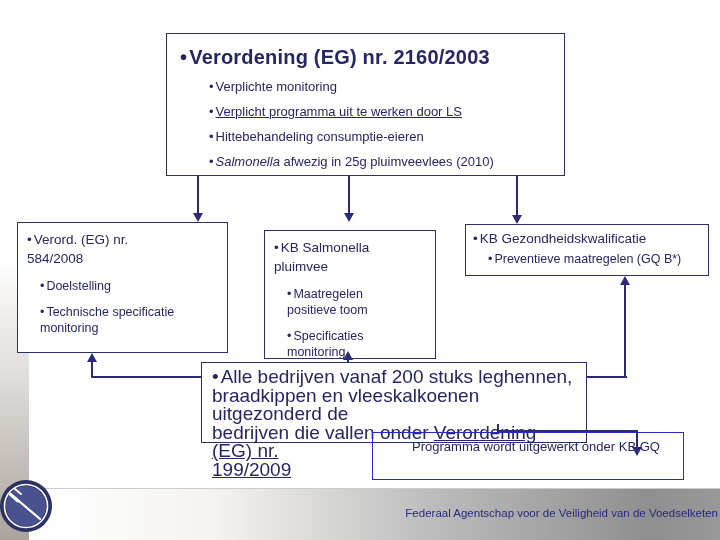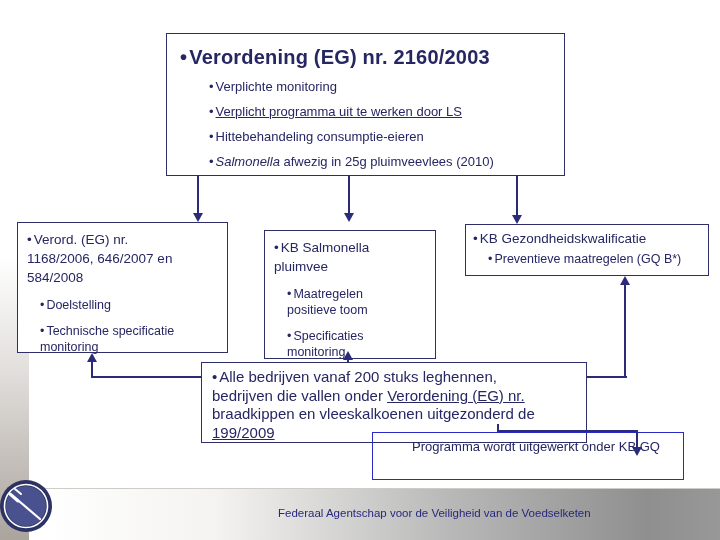--- a/index.html
+++ b/index.html
@@ -35,25 +35,25 @@
   
   .tb-title{font-size:20px; line-height:26px; margin:10px 0 0 13px; letter-spacing:.2px;font-weight:bold;}
   .tb-list{margin:9px 0 0 42px;}
   .tb-item{font-size:13px; line-height:16px; margin-bottom:9px;}
   .blt{margin-right:2px;}
   .bx-pad{padding:7px 8px 0 9px;}
   .bx-title{font-size:13.5px; line-height:19px;}
   .bx-item{font-size:12.5px; line-height:16px; margin:10px 0 0 13px;}
   .u{text-decoration:underline;}
   .it{font-style:italic;}
-  .scope-text{font-size:15px; line-height:18.5px; margin:5px 0 0 10px; padding-right:8px;}
+  .scope-text{font-size:19px; line-height:18.5px; margin:5px 0 0 10px; padding-right:8px;}
   .prog-l1{font-size:13px; margin-top:6px;}
   .prog-l2{font-size:12.5px; margin-top:9px;}
   .footer-text{
-    position:absolute; left:278px; top:507px; width:440px; text-align:left;
+    position:absolute; left:278px; top:507px; width:440px; text-align:right;
     font-size:11.5px; color:#28287e; z-index:4;
   }
   
   .ln{position:absolute; background:#2b2b78; z-index:6;}
   .head{position:absolute; width:0; height:0; z-index:6;}
   .head-down{border-left:5px solid transparent; border-right:5px solid transparent; border-top:9px solid #2b2b78;}
   .head-up{border-left:5px solid transparent; border-right:5px solid transparent; border-bottom:9px solid #2b2b78;}
 </style>
 </head>
 <body>
@@ -81,21 +81,20 @@
       <div class="tb-item"><span class="blt">•</span><span class="u">Verplicht programma uit te werken door LS</span></div>
       <div class="tb-item"><span class="blt">•</span><span>Hittebehandeling consumptie-eieren</span></div>
       <div class="tb-item"><span class="blt">•</span><span class="it">Salmonella</span><span> afwezig in 25g pluimveevlees (2010)</span></div>
     </div>
   </div>
 
   <div class="box left-box">
     <div class="bx-pad">
       <div class="bx-title">
         <div><span class="blt">•</span><span>Verord. (EG) nr.</span></div>
-        <div>1168/2006, 646/2007 en</div>
         <div>584/2008</div>
       </div>
       <div class="bx-item"><span class="blt">•</span><span>Doelstelling</span></div>
       <div class="bx-item">
         <div><span class="blt">•</span><span>Technische specificatie</span></div>
         <div>monitoring</div>
       </div>
     </div>
   </div>
 
@@ -119,22 +118,22 @@
   <div class="box right-box">
     <div style="padding:4px 6px 0 7px;">
       <div class="bx-title"><span class="blt">•</span><span>KB Gezondheidskwalificatie</span></div>
       <div class="bx-item" style="margin-top:3px; margin-left:15px;"><span class="blt">•</span><span>Preventieve maatregelen (GQ B*)</span></div>
     </div>
   </div>
 
   <div class="box scope-box">
     <div class="scope-text">
       <div><span class="blt">•</span><span>Alle bedrijven vanaf 200 stuks leghennen,</span></div>
+      <div>braadkippen en vleeskalkoenen uitgezonderd de</div>
       <div><span>bedrijven die vallen onder </span><span class="u">Verordening (EG) nr.</span></div>
-      <div>braadkippen en vleeskalkoenen uitgezonderd de</div>
       <div><span class="u">199/2009</span></div>
     </div>
   </div>
 
   <div class="box prog-box">
     <div class="prog-l1">Programma wordt uitgewerkt onder KB GQ</div>
   </div>
 
   <div class="footer-text">Federaal Agentschap voor de Veiligheid van de Voedselketen</div>
 

